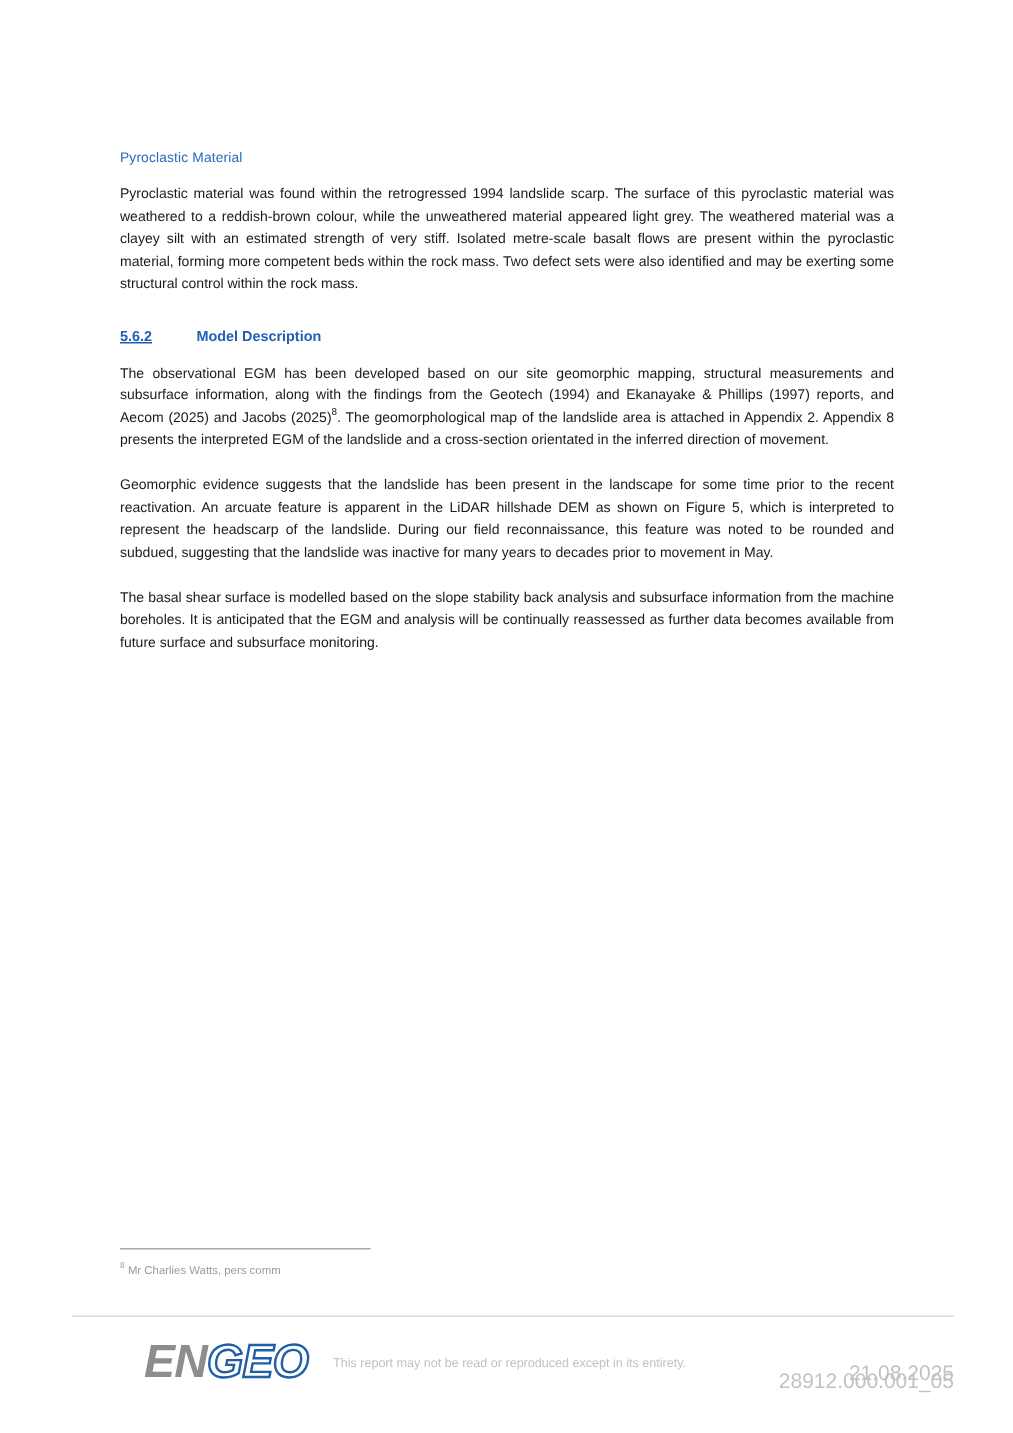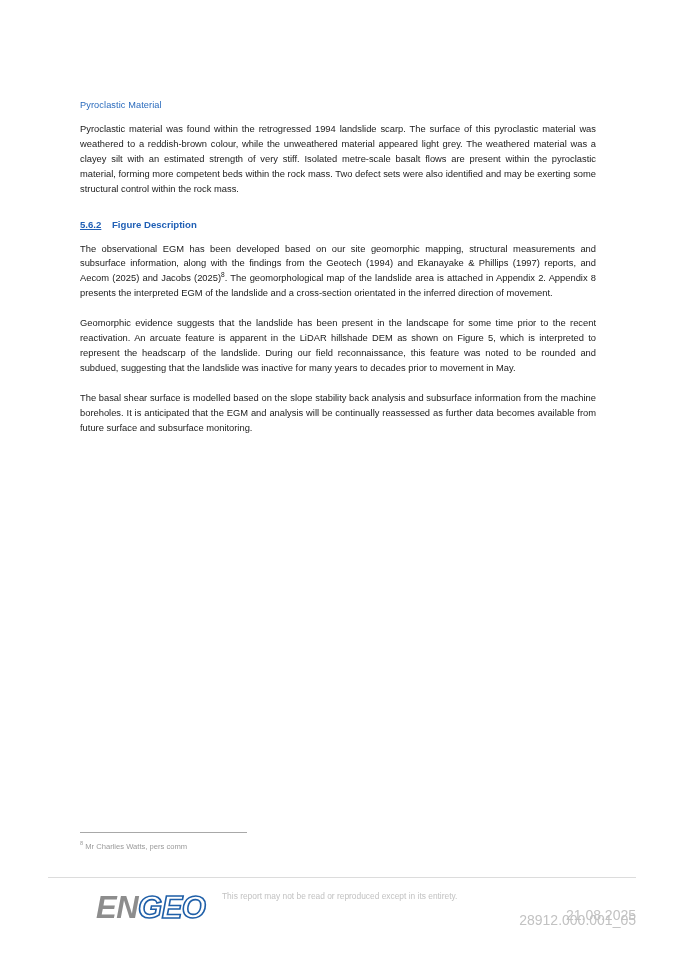--- a/index.html
+++ b/index.html
@@ -72,21 +72,21 @@
   }
 
   .numbered-heading {
     color: #1f5fb5;
     font-size: 9.6px;
     font-weight: bold;
     margin: 22px 0 10px 0;
     display: flex;
   }
   .numbered-heading .num {
-    width: 32px;
+    width: 51px;
     flex: none;
     text-decoration: underline;
   }
 
   p.body-text {
     margin: 12px 0 15px 0;
     font-size: 9.35px;
     line-height: 14.9px;
     color: #1a1a1a;
     text-align: justify;
@@ -156,21 +156,21 @@
   .logo .en {
     color: #8d8d8d;
   }
   .logo .geo {
     color: #ffffff;
     -webkit-text-stroke: 1.6px #1f5fa8;
   }
   .footer-disclaimer {
     position: absolute;
     left: 174px;
-    top: 7px;
+    top: 19px;
     font-size: 8.4px;
     color: #c2c2c2;
     white-space: nowrap;
   }
   .footer-date {
     position: absolute;
     right: 8px;
     top: 23px;
     font-size: 14px;
     color: #c2c2c2;
@@ -194,21 +194,21 @@
 
 
   <div class="content">
 
     <div class="sub-heading">Pyroclastic Material</div>
 
     <p class="body-text">Pyroclastic material was found within the retrogressed 1994 landslide scarp. The surface of this pyroclastic material was weathered to a reddish-brown colour, while the unweathered material appeared light grey. The weathered material was a clayey silt with an estimated strength of very stiff. Isolated metre-scale basalt flows are present within the pyroclastic material, forming more competent beds within the rock mass. Two defect sets were also identified and may be exerting some structural control within the rock mass.</p>
 
     <div class="numbered-heading">
       <span class="num">5.6.2</span>
-      <span>Figure Description</span>
+      <span>Model Description</span>
     </div>
 
     <p class="body-text"><span>The observational EGM has been developed based on our site geomorphic mapping, structural measurements and subsurface information, along with the findings from the Geotech (1994) and Ekanayake &amp; Phillips (1997) reports, and Aecom (2025) and Jacobs (2025)</span><sup class="fn-ref">8</sup><span>. The geomorphological map of the landslide area is attached in Appendix 2. Appendix 8 presents the interpreted EGM of the landslide and a cross-section orientated in the inferred direction of movement.</span></p>
 
     <p class="body-text">Geomorphic evidence suggests that the landslide has been present in the landscape for some time prior to the recent reactivation. An arcuate feature is apparent in the LiDAR hillshade DEM as shown on Figure 5, which is interpreted to represent the headscarp of the landslide. During our field reconnaissance, this feature was noted to be rounded and subdued, suggesting that the landslide was inactive for many years to decades prior to movement in May.</p>
 
     <p class="body-text">The basal shear surface is modelled based on the slope stability back analysis and subsurface information from the machine boreholes. It is anticipated that the EGM and analysis will be continually reassessed as further data becomes available from future surface and subsurface monitoring.</p>
 
   </div>
 

